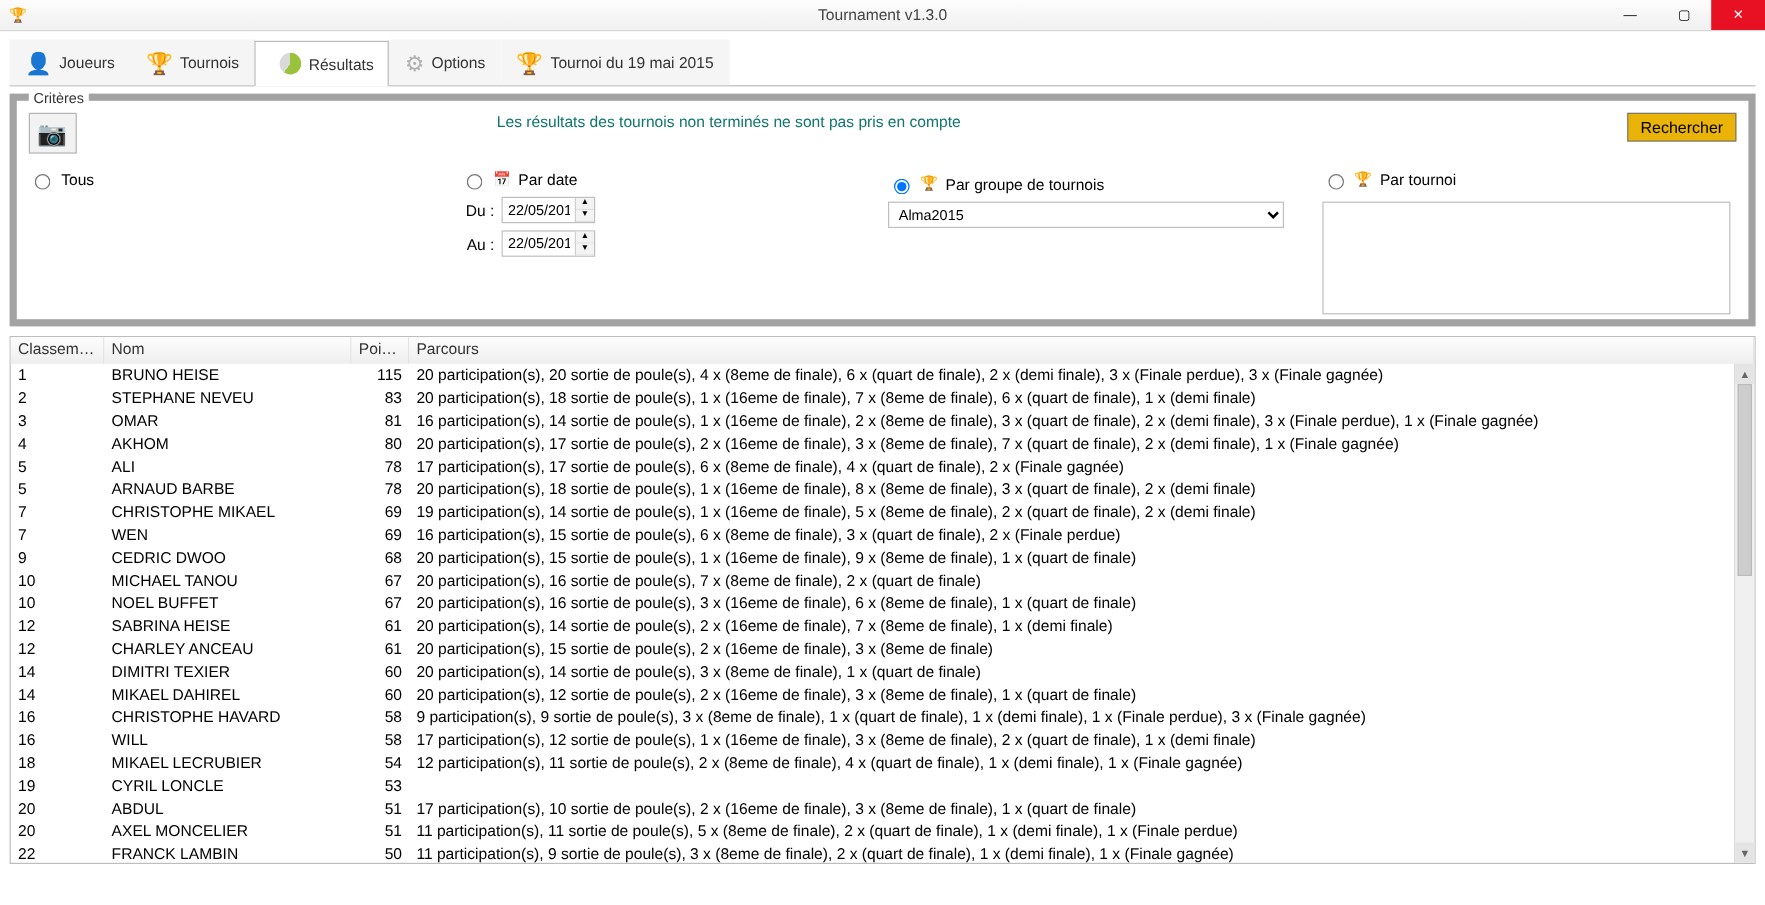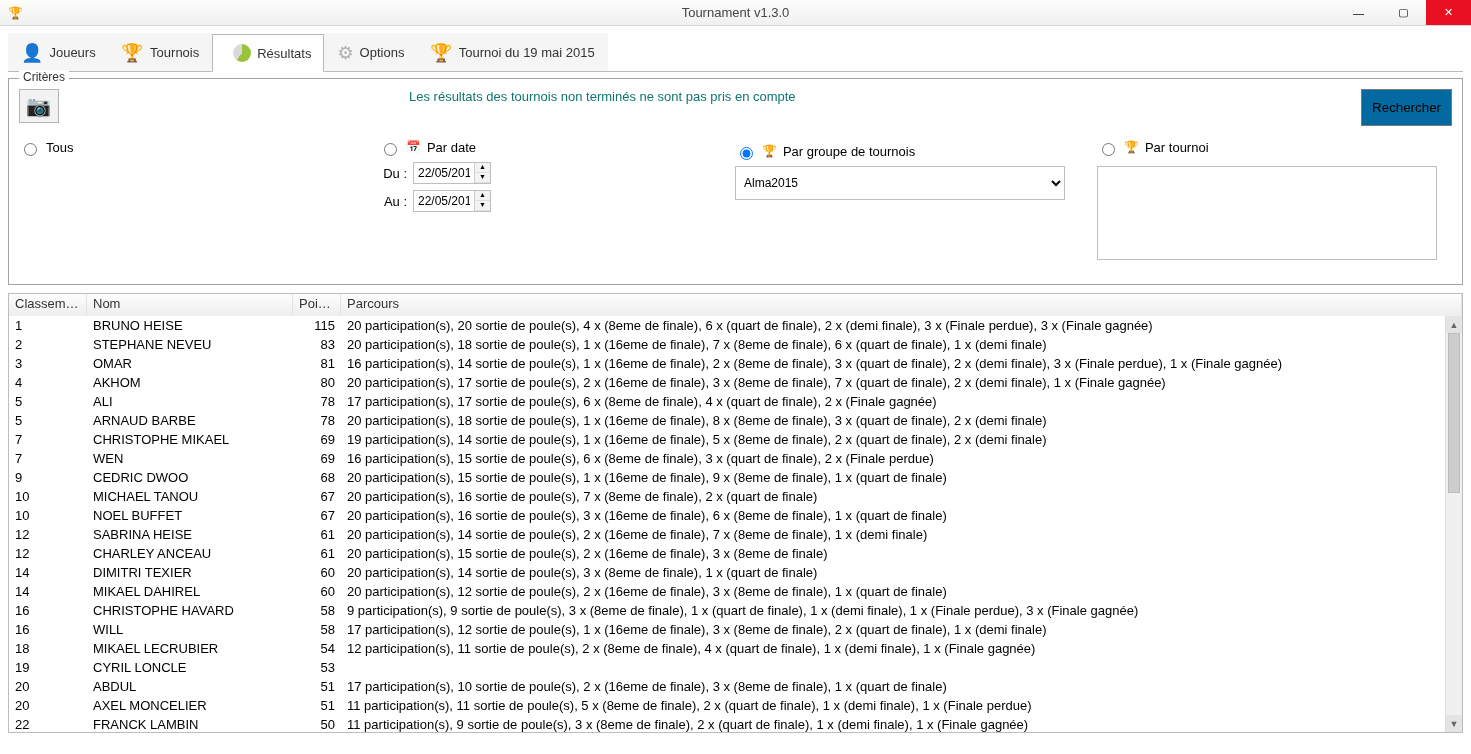--- a/index.html
+++ b/index.html
@@ -25,40 +25,40 @@
   .titlebar .app-icon { color: #c0392b; margin-right: 6px; font-size: 12px; }
   .titlebar .title { position:absolute; left:0; right:0; text-align:center; color:#444; pointer-events:none;}
   .win-controls { margin-left:auto; display:flex; height:100%;}
   .win-btn { width:45px; display:flex; align-items:center; justify-content:center; font-size:11px; }
   .win-close { background:#e81123; color:#fff; }
   .content { padding:6px 8px 8px 8px; }
   .tabs { display:flex; align-items:flex-end; border-bottom:1px solid #bbb; height:40px; }
   .tab { display:flex; align-items:center; gap:6px; padding:0 12px; height:38px; border:1px solid transparent; border-bottom:none; background:#f5f5f5; margin-right:0px; color:#333; cursor:default; }
   .tab.active { background:#fff; border-color:#bbb; border-bottom:1px solid #fff; position:relative; top:1px;padding-left:20px; }
   .tab .ticon { display:inline-flex; align-items:center; }
-  .group-box { border:1px solid #a3a3a3; margin-top:6px; padding:10px 10px 24px 10px; position:relative; }
+  .group-box { border:6px solid #a3a3a3; margin-top:6px; padding:10px 10px 4px 10px; position:relative; }
   .group-title { position:absolute; top:-9px; left:10px; background:#fff; padding:0 4px; color:#333; font-size:12px;}
   .criteria-row { display:flex; gap:10px; }
   .camera-btn { width:40px; height:34px; border:1px solid #b5b5b5; background:#f2f2f2; display:flex; align-items:center; justify-content:center; }
   .hint { margin-left:340px; color:#0f766e; }
-  .search-btn { margin-left:auto; border:1px solid #7a7a7a; background:#0369a1; padding:3px 10px; height:37px; }
+  .search-btn { margin-left:auto; border:1px solid #7a7a7a; background:#eab308; padding:3px 10px; height:24px; }
   .filter-row { display:flex; gap:0; margin-top:14px; align-items:flex-start; }
   .filter-col { display:flex; flex-direction:column; gap:6px; }
   .c-tous { width:360px; }
   .c-date { width:350px; }
   .c-group { width:360px; background:#fff; padding:4px 6px 6px 6px; border:none; height:120px;}
   .c-tournoi { width:350px; padding-left:8px; }
   .radio-line { display:flex; align-items:flex-start; gap:6px; }
   .date-line { display:flex; align-items:center; gap:6px; }
   .date-line label { width:28px; text-align:right; }
   .date-field { display:inline-flex; align-items:center; border:1px solid #bfbfbf; background:#fff; height:22px; width:78px; }
   .date-field input { border:none; width:60px; padding:0 4px; font-size:12px; outline:none;}
   .spin { display:flex; flex-direction:column; width:16px; border-left:1px solid #cfcfcf;}
   .spin div { height:10px; font-size:7px; line-height:8px; text-align:center; background:#f3f3f3; border-bottom:1px solid #e0e0e0;}
-  .select { width:330px; height:34px; border:1px solid #bfbfbf; background:#fff; padding:0 4px; font-size:12px; }
+  .select { width:330px; height:22px; border:1px solid #bfbfbf; background:#fff; padding:0 4px; font-size:12px; }
   .listbox { border:1px solid #bfbfbf; background:#fff; width:340px; height:94px; margin-top:4px;}
   .cal-icon { color:#2aa1d9; font-size:12px; }
   .trophy-icon { color:#c0392b; font-size:12px;}
   .table-wrap { border:1px solid #bdbdbd; margin-top:8px; height:440px; position:relative; background:#fff;}
   .thead { display:flex; height:22px; background:linear-gradient(#fcfcfc,#eee); border-bottom:1px solid #cfcfcf); }
   .th, .td { padding:2px 6px; overflow:hidden; white-space:nowrap; text-overflow:ellipsis;}
   .th { color:#333; background:linear-gradient(#fdfdfd,#eee); border-right:1px solid #e2e2e2; }
   .col-rank { width:78px; }
   .col-nom { width:206px; }
   .col-pts { width:48px; text-align:right; }

